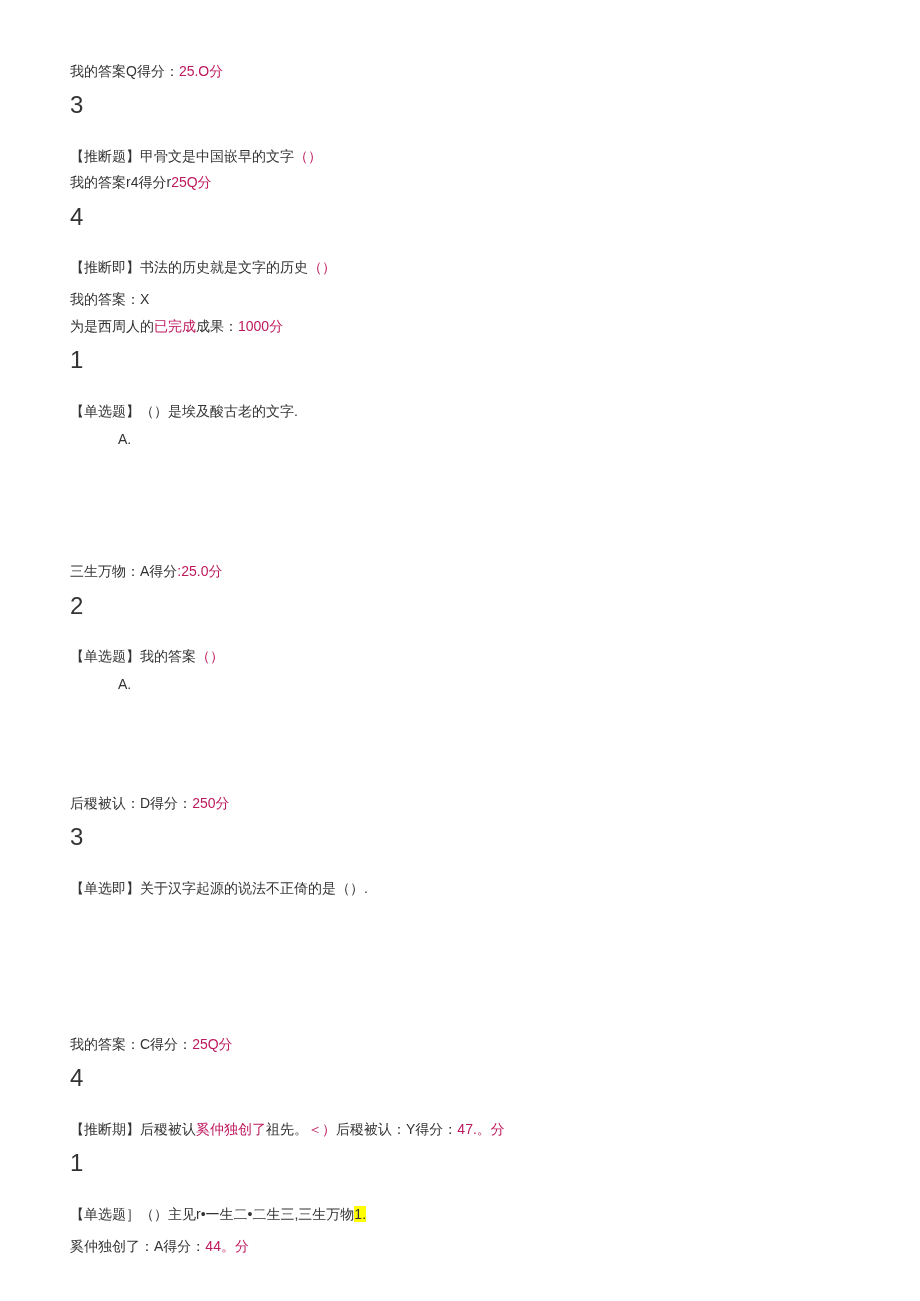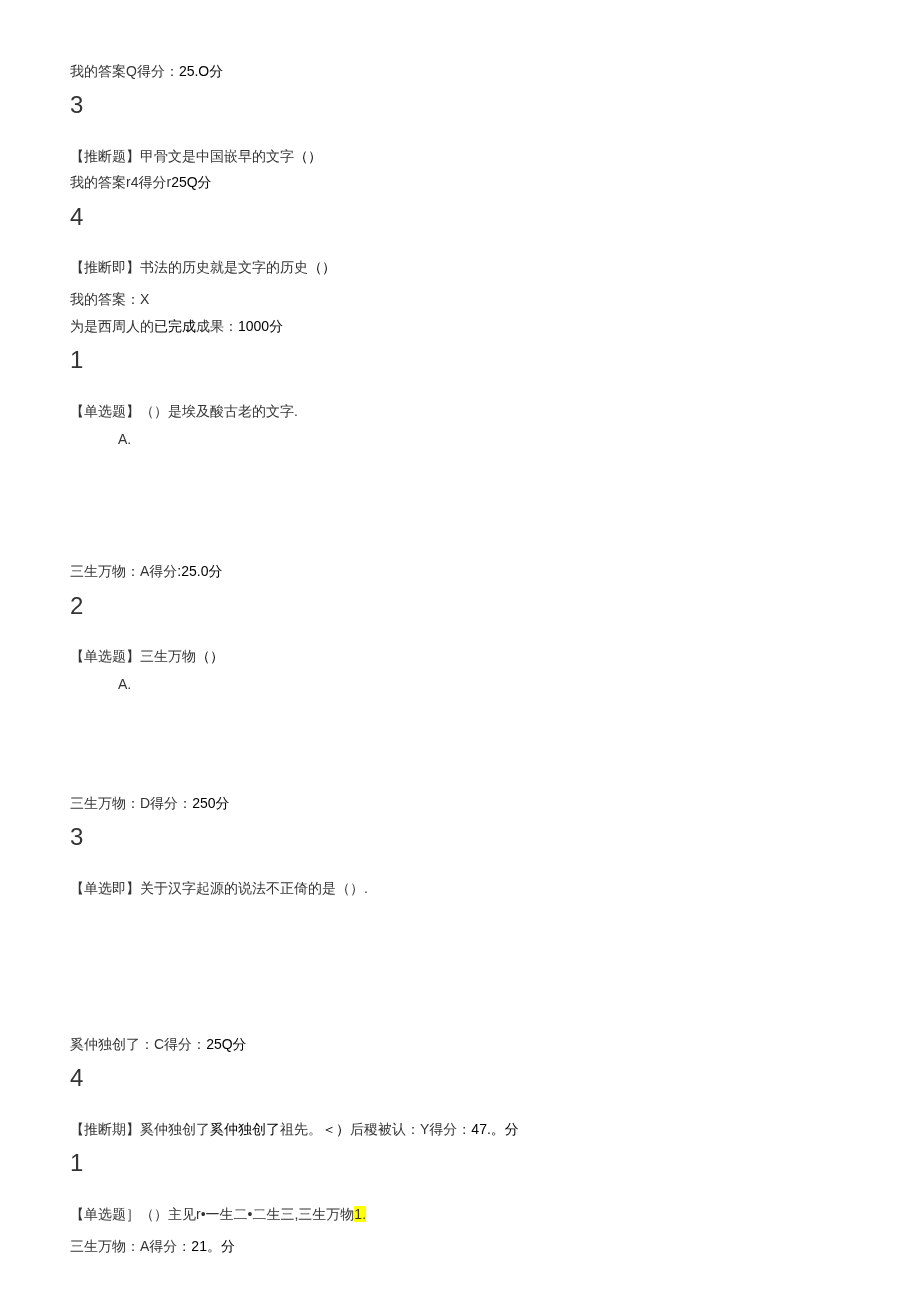--- a/index.html
+++ b/index.html
@@ -17,21 +17,21 @@
     font-family: Arial, sans-serif;
     font-size: 24px;
     font-weight: normal;
     color: #333;
     margin-top: 2px;
     margin-bottom: 20px;
   }
   .gap { height: 20px; }
   .gap-sm { height: 6px; }
   .gap-lg { height: 90px; }
-  .red { color: #000000; }
+  .red { color: #be185d; }
   .opt { margin-left: 48px; margin-top: 6px; }
   .hl { background: #ffff00; }
 </style>
 </head>
 <body>
 
 <div class="line">
   <span>我的答案Q得分：</span><span class="red">25.O分</span>
 </div>
 <div class="qnum">3</div>
@@ -57,43 +57,43 @@
 <div class="line">【单选题】（）是埃及酸古老的文字.</div>
 <div class="opt">A.</div>
 <div class="gap-lg"></div>
 <div class="gap"></div>
 <div class="line">
   <span>三生万物：A得分</span><span class="red">:25.0分</span>
 </div>
 <div class="qnum">2</div>
 
 <div class="line">
-  <span>【单选题】三生万物</span><span class="red">（）</span>
+  <span>【单选题】我的答案</span><span class="red">（）</span>
 </div>
 <div class="opt">A.</div>
 <div class="gap-lg"></div>
 <div class="gap-sm"></div>
 <div class="line">
-  <span>三生万物：D得分：</span><span class="red">250分</span>
+  <span>后稷被认：D得分：</span><span class="red">250分</span>
 </div>
 <div class="qnum">3</div>
 
 <div class="line">【单选即】关于汉字起源的说法不正倚的是（）.</div>
 <div class="gap-lg"></div>
 <div class="gap"></div>
 <div class="gap"></div>
 <div class="line">
-  <span>奚仲独创了：C得分：</span><span class="red">25Q分</span>
+  <span>我的答案：C得分：</span><span class="red">25Q分</span>
 </div>
 <div class="qnum">4</div>
 
 <div class="line">
-  <span>【推断期】奚仲独创了</span><span class="red">奚仲独创了</span><span>祖先。</span><span class="red">＜）</span><span>后稷被认：Y得分：</span><span class="red">47.。分</span>
+  <span>【推断期】后稷被认</span><span class="red">奚仲独创了</span><span>祖先。</span><span class="red">＜）</span><span>后稷被认：Y得分：</span><span class="red">47.。分</span>
 </div>
 <div class="qnum">1</div>
 
 <div class="line">
   <span>【单选题］（）主见r•一生二•二生三,三生万物</span><span class="hl">1.</span>
 </div>
 <div class="gap-sm"></div>
 <div class="line">
-  <span>三生万物：A得分：</span><span class="red">21。分</span>
+  <span>奚仲独创了：A得分：</span><span class="red">44。分</span>
 </div>
 
 </body></html>

